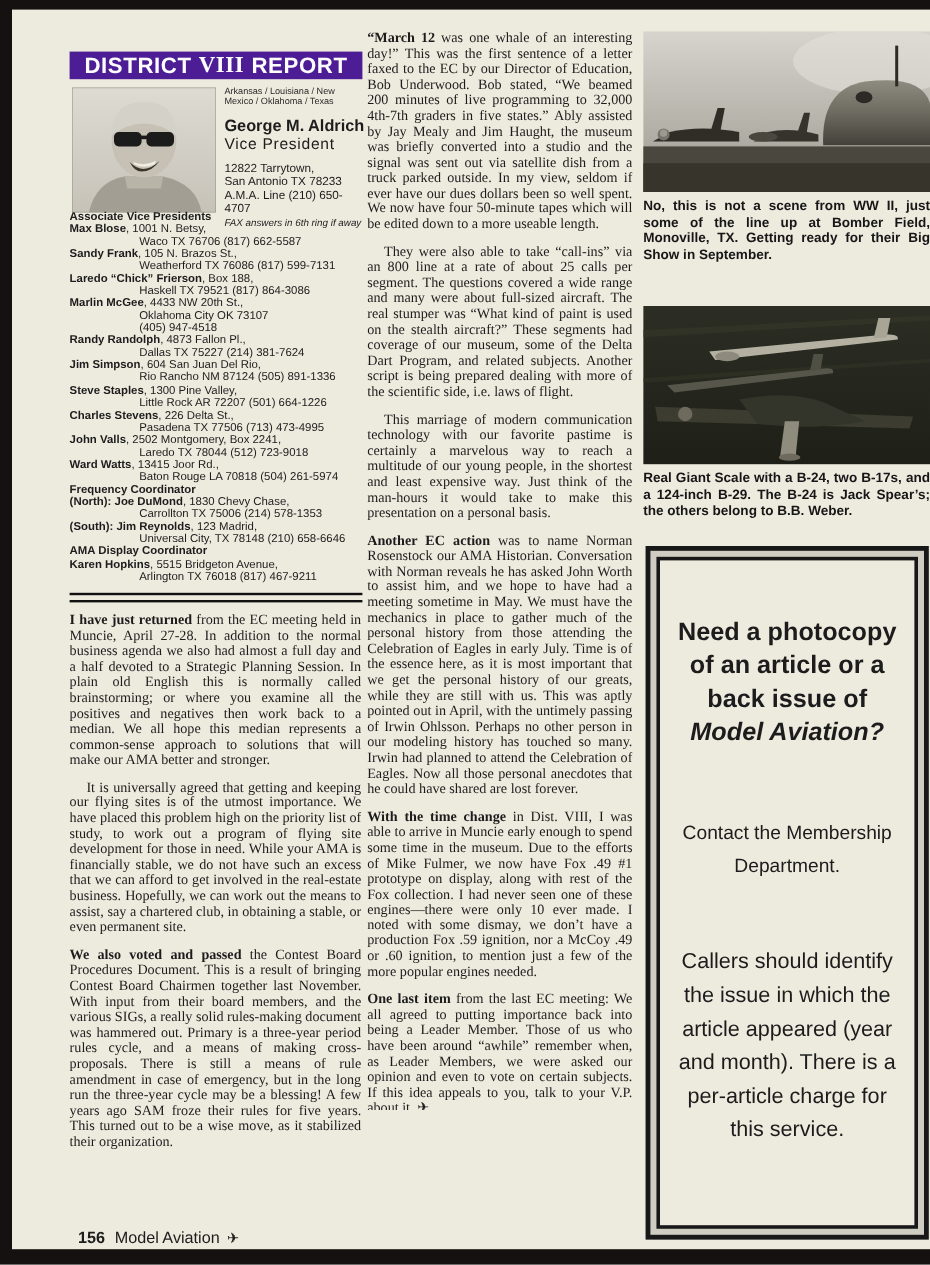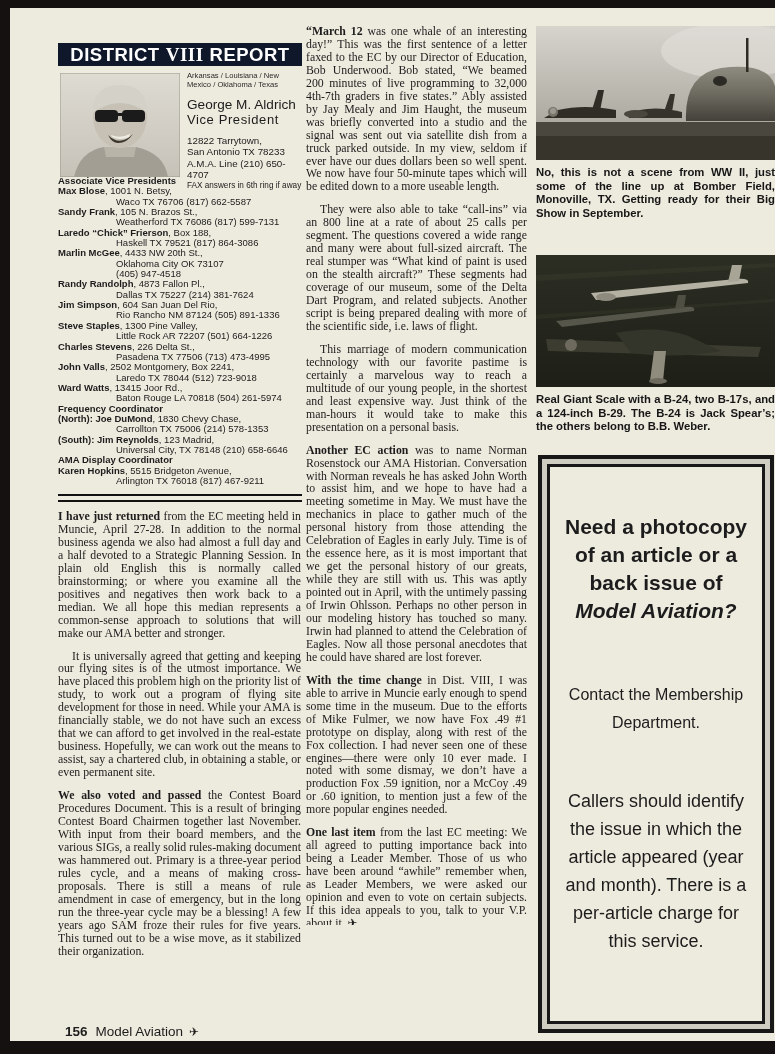--- a/index.html
+++ b/index.html
@@ -2,31 +2,31 @@
 <html><head>
 <meta charset="utf-8">
 <style>
   html,body{margin:0;padding:0;}
   #stage{position:relative;width:775px;height:1054px;background:#141110;overflow:hidden;
          font-family:"Liberation Sans",sans-serif;color:#1c1c1c;}
   #page{position:absolute;left:10px;top:8px;right:0;bottom:13px;background:#edeade;}
   .abs{position:absolute;}
 
   
-  #banner{left:48px;top:35px;width:244px;height:23px;background:#0f172a;color:#fdfdfd;
+  #banner{left:48px;top:35px;width:244px;height:23px;background:#4c1d95;color:#fdfdfd;
           display:flex;align-items:center;justify-content:center;letter-spacing:.5px;
           font-weight:bold;font-size:18.5px;white-space:nowrap;}
   #banner .roman{font-family:"Liberation Serif",serif;margin:0 6px;font-size:19px;}
   #portrait{left:50px;top:65px;width:120px;height:104px;}
   #mastright{left:177px;top:63px;width:115px;}
   .regions{font-size:7.6px;line-height:9px;color:#2a2a2a;}
-  .vpname{margin-top:9px;font-size:13.6px;line-height:14.5px;font-weight:normal;white-space:nowrap;}
+  .vpname{margin-top:9px;font-size:13.6px;line-height:14.5px;font-weight:bold;white-space:nowrap;}
   .vptitle{font-size:13px;line-height:14px;font-weight:normal;letter-spacing:.6px;}
   .vpaddr{margin-top:8px;font-size:9.8px;line-height:11.5px;}
-  .faxnote{font-size:8.2px;line-height:10px;}
+  .faxnote{font-size:8.2px;line-height:10px;font-style:italic;}
 
   
   #directory{left:48px;top:168px;width:245px;font-size:9.5px;line-height:10.35px;}
   .dh{font-weight:bold;}
   .de b{font-weight:bold;}
   .dc{padding-left:58px;}
   #dblrule{left:48px;top:486px;width:244px;height:4px;border-top:2.5px solid #111;border-bottom:2px solid #111;}
 
   
   .artcol{font-family:"Liberation Serif",serif;font-size:11.8px;line-height:12.95px;

